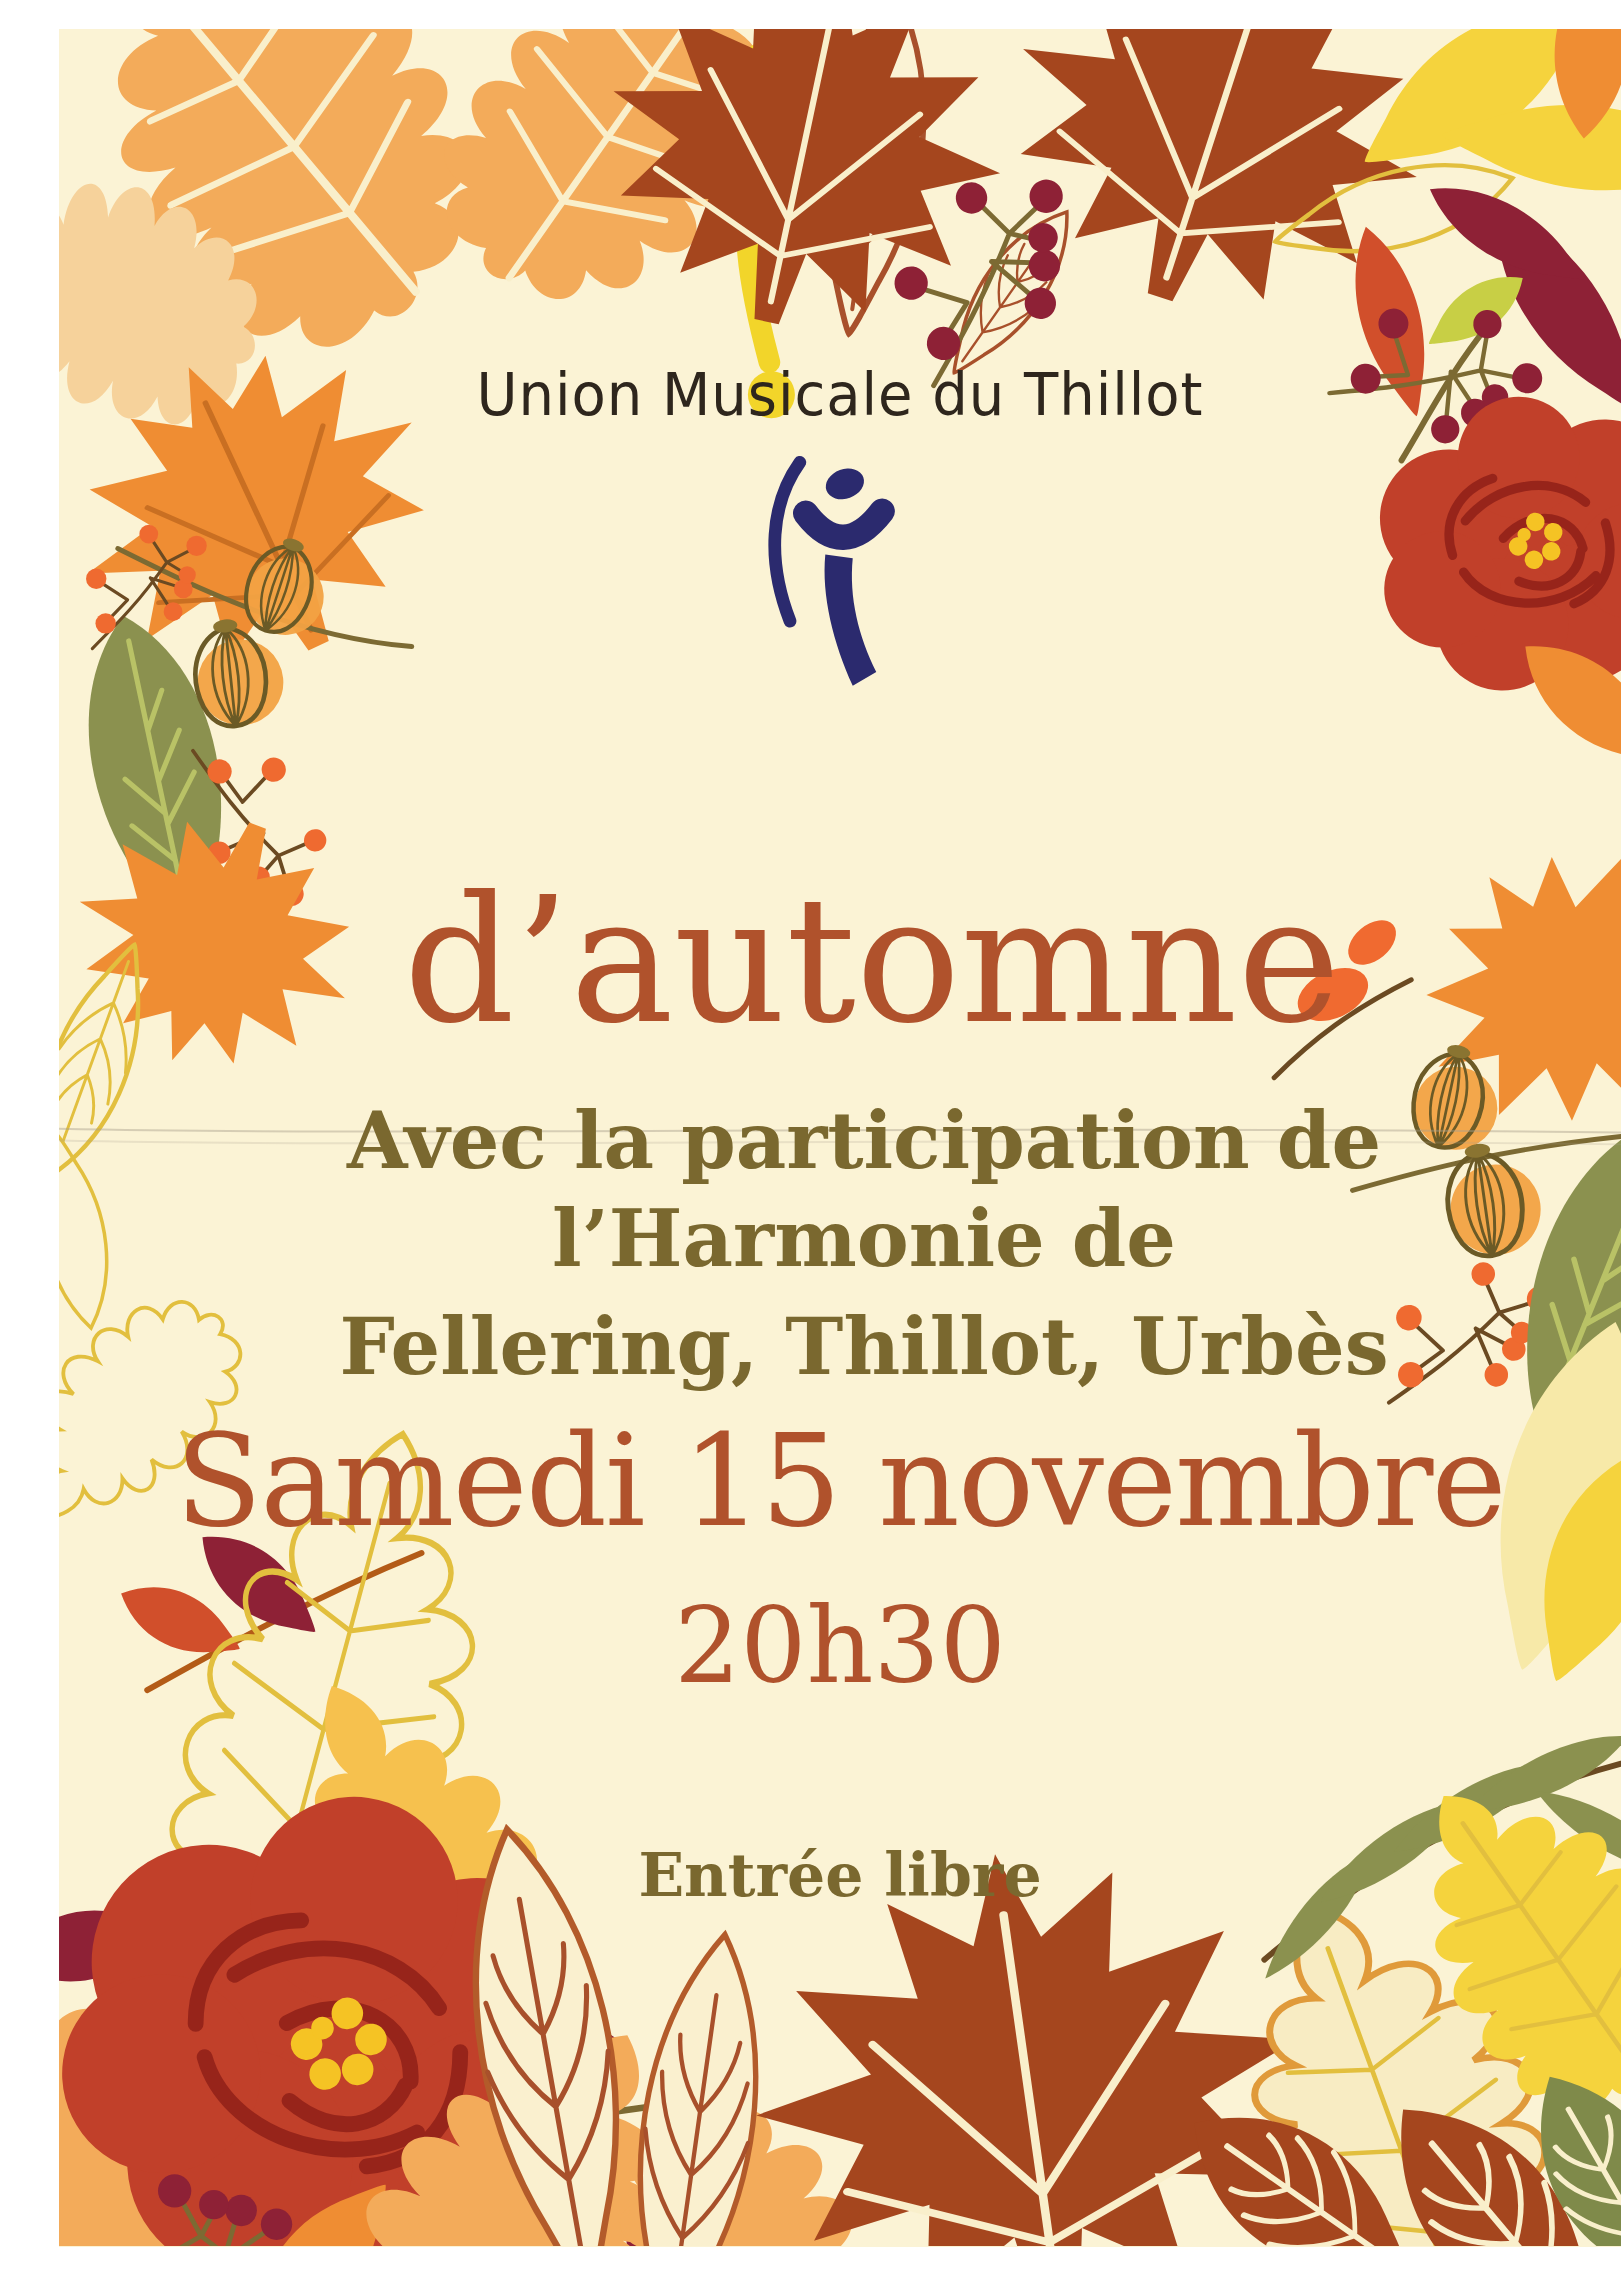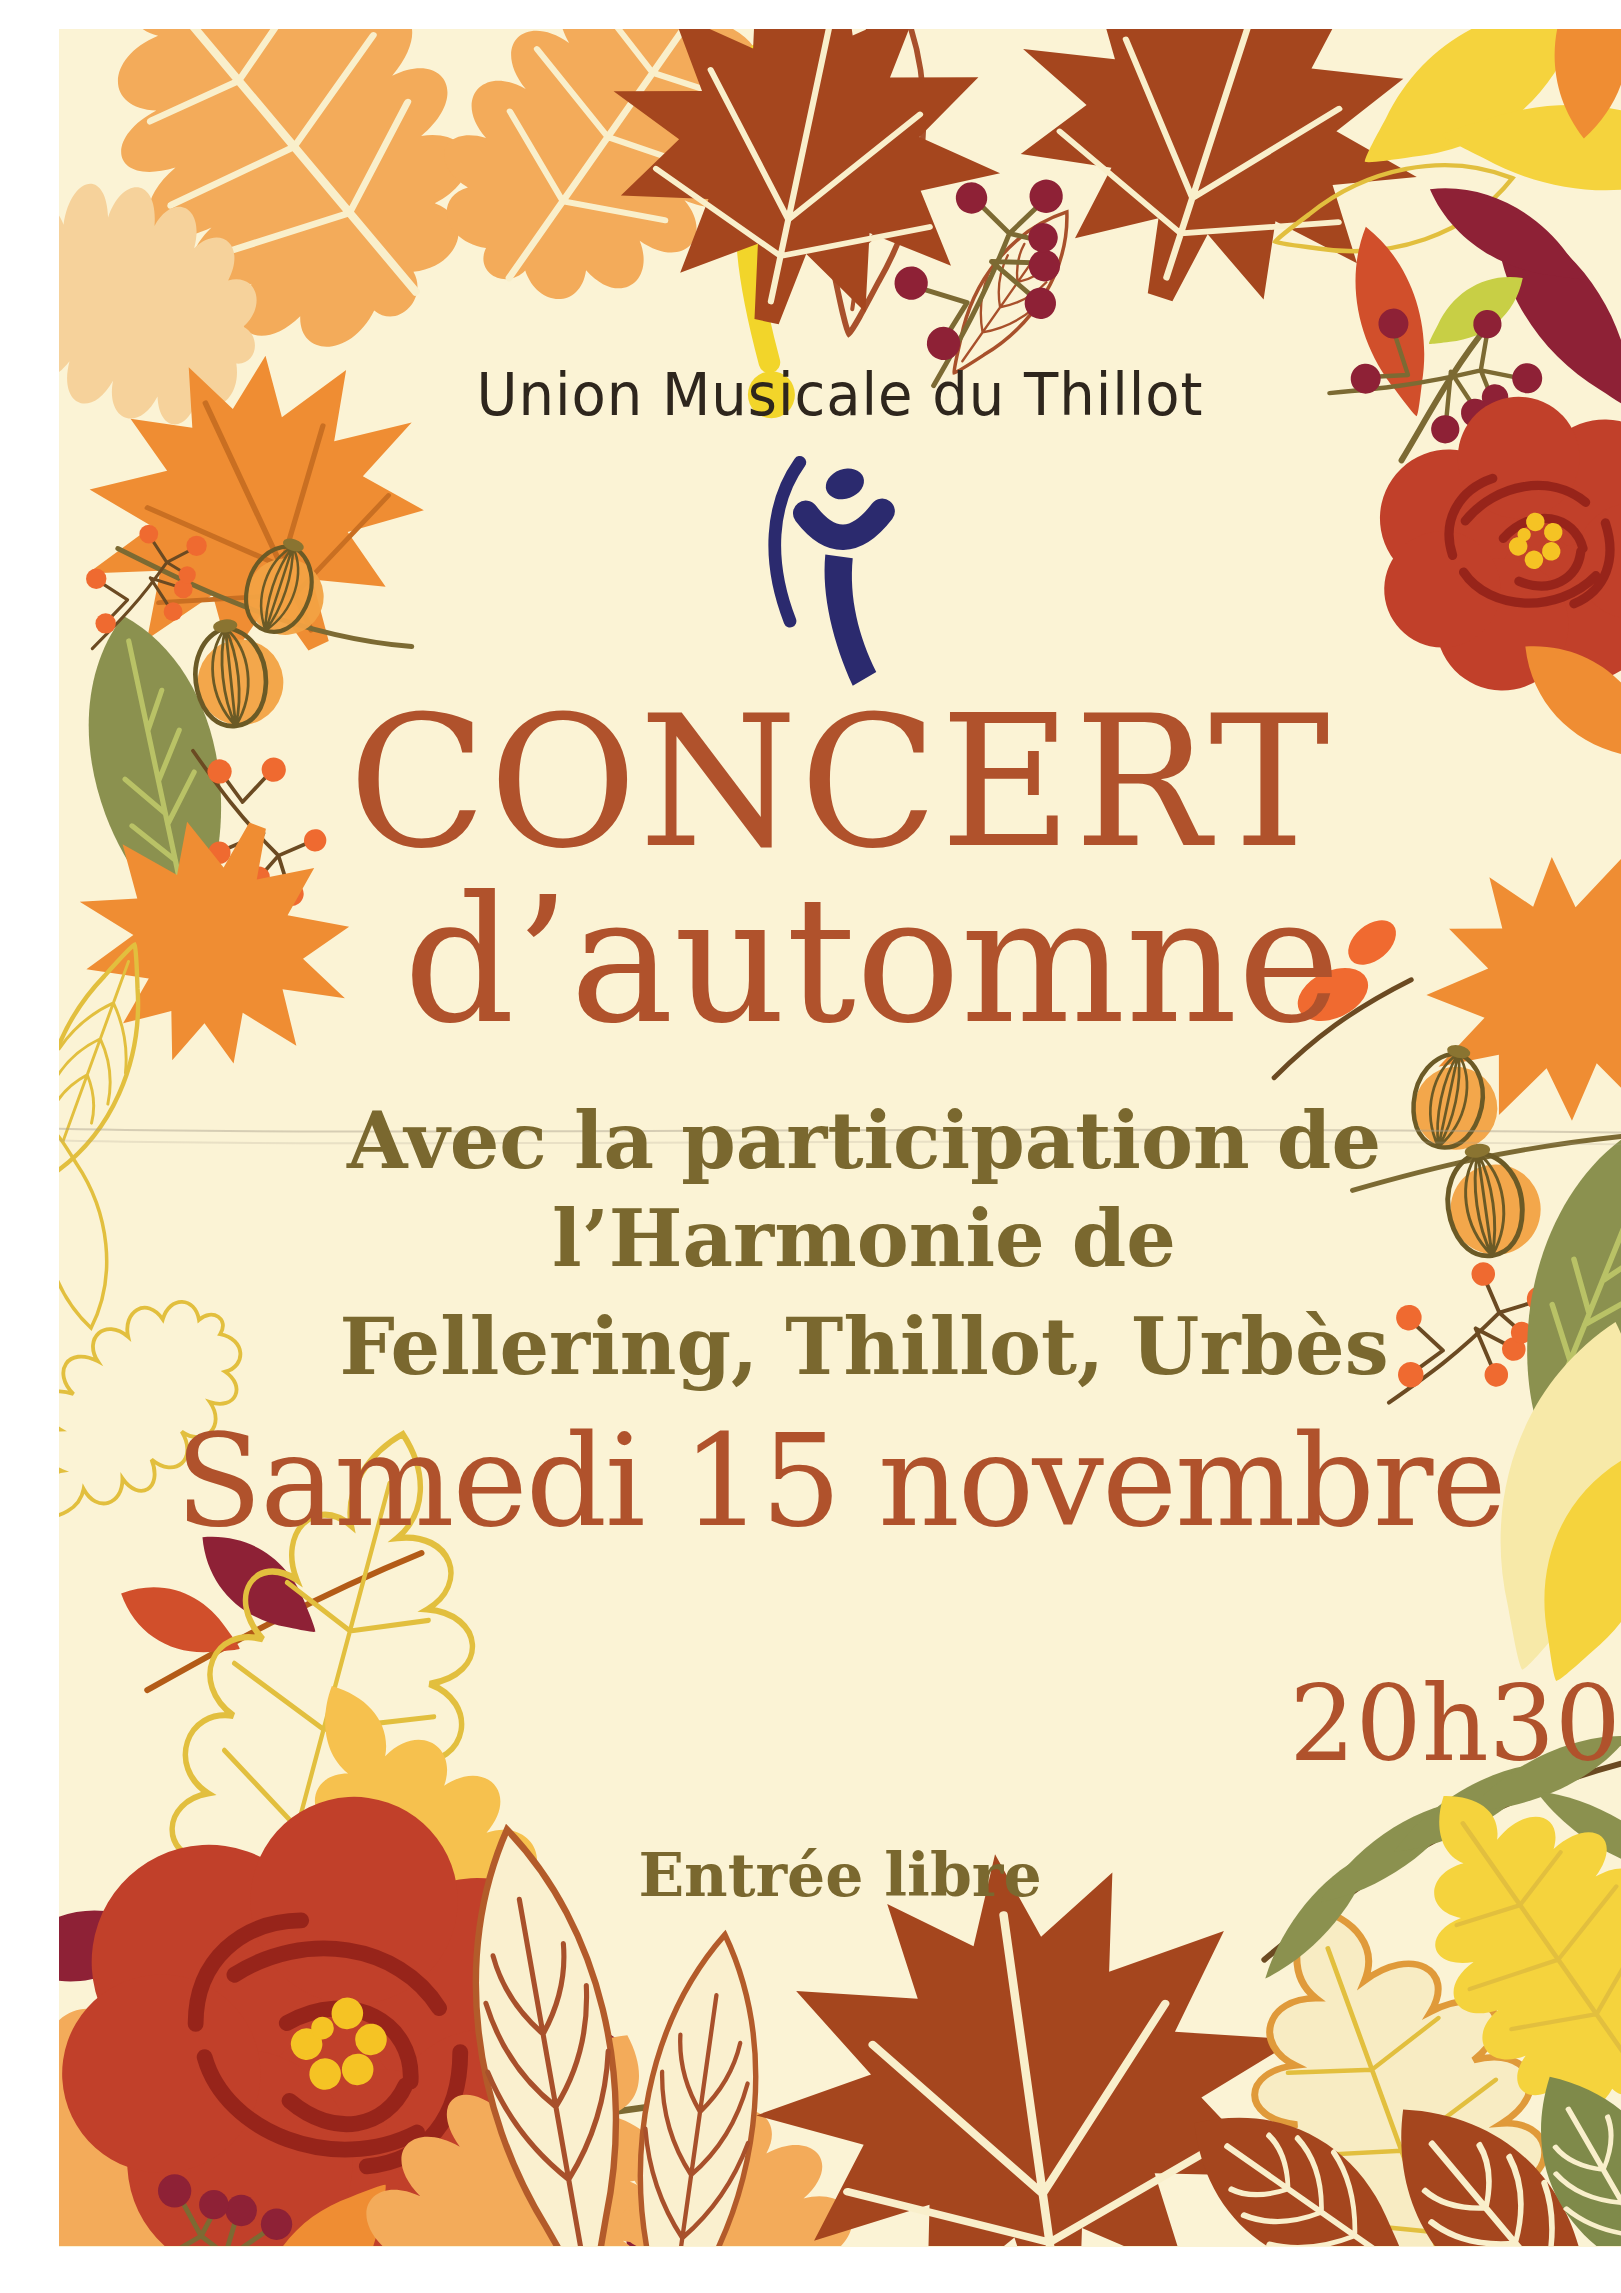--- a/index.html
+++ b/index.html
@@ -10,21 +10,21 @@
 
   
   .txt{position:absolute;left:59px;width:1562px;text-align:center;line-height:1;white-space:nowrap;z-index:5;}
   .org{top:365px;font-family:"DejaVu Sans",sans-serif;font-weight:500;font-size:59px;
        color:var(--organization-text,#2e261d);letter-spacing:1px;transform:scaleX(.95);}
   .t1{top:692px;font-size:181px;letter-spacing:2px;color:var(--title-accent,#b0522c);}
   .t2{top:874px;font-size:174px;color:var(--title-accent,#b0522c);padding-left:32px;}
   .sub{font-weight:bold;font-size:78px;color:var(--body-text,#7a682f);padding-left:24px;}
   .sub1{top:1102px;} .sub2{top:1200px;} .sub3{top:1308px;}
   .date{top:1418px;font-size:127px;letter-spacing:-2px;color:var(--title-accent,#b0522c);}
-  .time{top:1672px;font-size:104px;color:var(--title-accent,#b0522c);text-align:right;}
+  .time{top:1594px;font-size:104px;color:var(--title-accent,#b0522c);}
   .venue{top:1760px;font-weight:bold;font-size:60px;color:var(--body-text,#7a682f);}
   .adm{top:1845px;font-weight:bold;font-size:60px;color:var(--body-text,#7a682f);}
 
   
   .f-orange{fill:var(--leaf-orange,#f3ab5a)} .f-dorange{fill:var(--leaf-deep-orange,#ef8d33)}
   .f-pale{fill:var(--leaf-pale,#f6d29b)}    .f-rust{fill:var(--leaf-rust,#a5461e)}
   .f-red2{fill:#d14f2b}                     .f-crimson{fill:var(--leaf-crimson,#8e2136)}
   .f-olive{fill:var(--leaf-olive,#8b914f)}  .f-oliveD{fill:#7f8a4a}
   .f-yellow{fill:var(--leaf-yellow,#f5d33d)}.f-ygreen{fill:#c8cf45}
   .f-paleY{fill:#f7e9a8}                    .f-yo{fill:#f6c14e}
@@ -352,21 +352,20 @@
       <path class="f-logo" d="M842,566 C838,608 850,656 870,700 L894,686 C876,650 866,610 870,570 Z"></path>
     </g>
 
     <g>
       <path class="crease1" d="M60,1152 C420,1160 980,1148 1654,1156"></path>
       <path class="crease2" d="M60,1164 C420,1172 980,1160 1654,1168"></path>
     </g>
   </svg>
 
   <div class="txt org">Union Musicale du Thillot</div>
-  <div class="txt t1">CONCERT</div>
   <div class="txt t2">d’automne</div>
   <div class="txt sub sub1">Avec la participation de</div>
   <div class="txt sub sub2">l’Harmonie de</div>
   <div class="txt sub sub3">Fellering, Thillot, Urbès</div>
   <div class="txt date">Samedi 15 novembre</div>
   <div class="txt time">20h30</div>
   <div class="txt adm">Entrée libre</div>
 </div>
 
 

